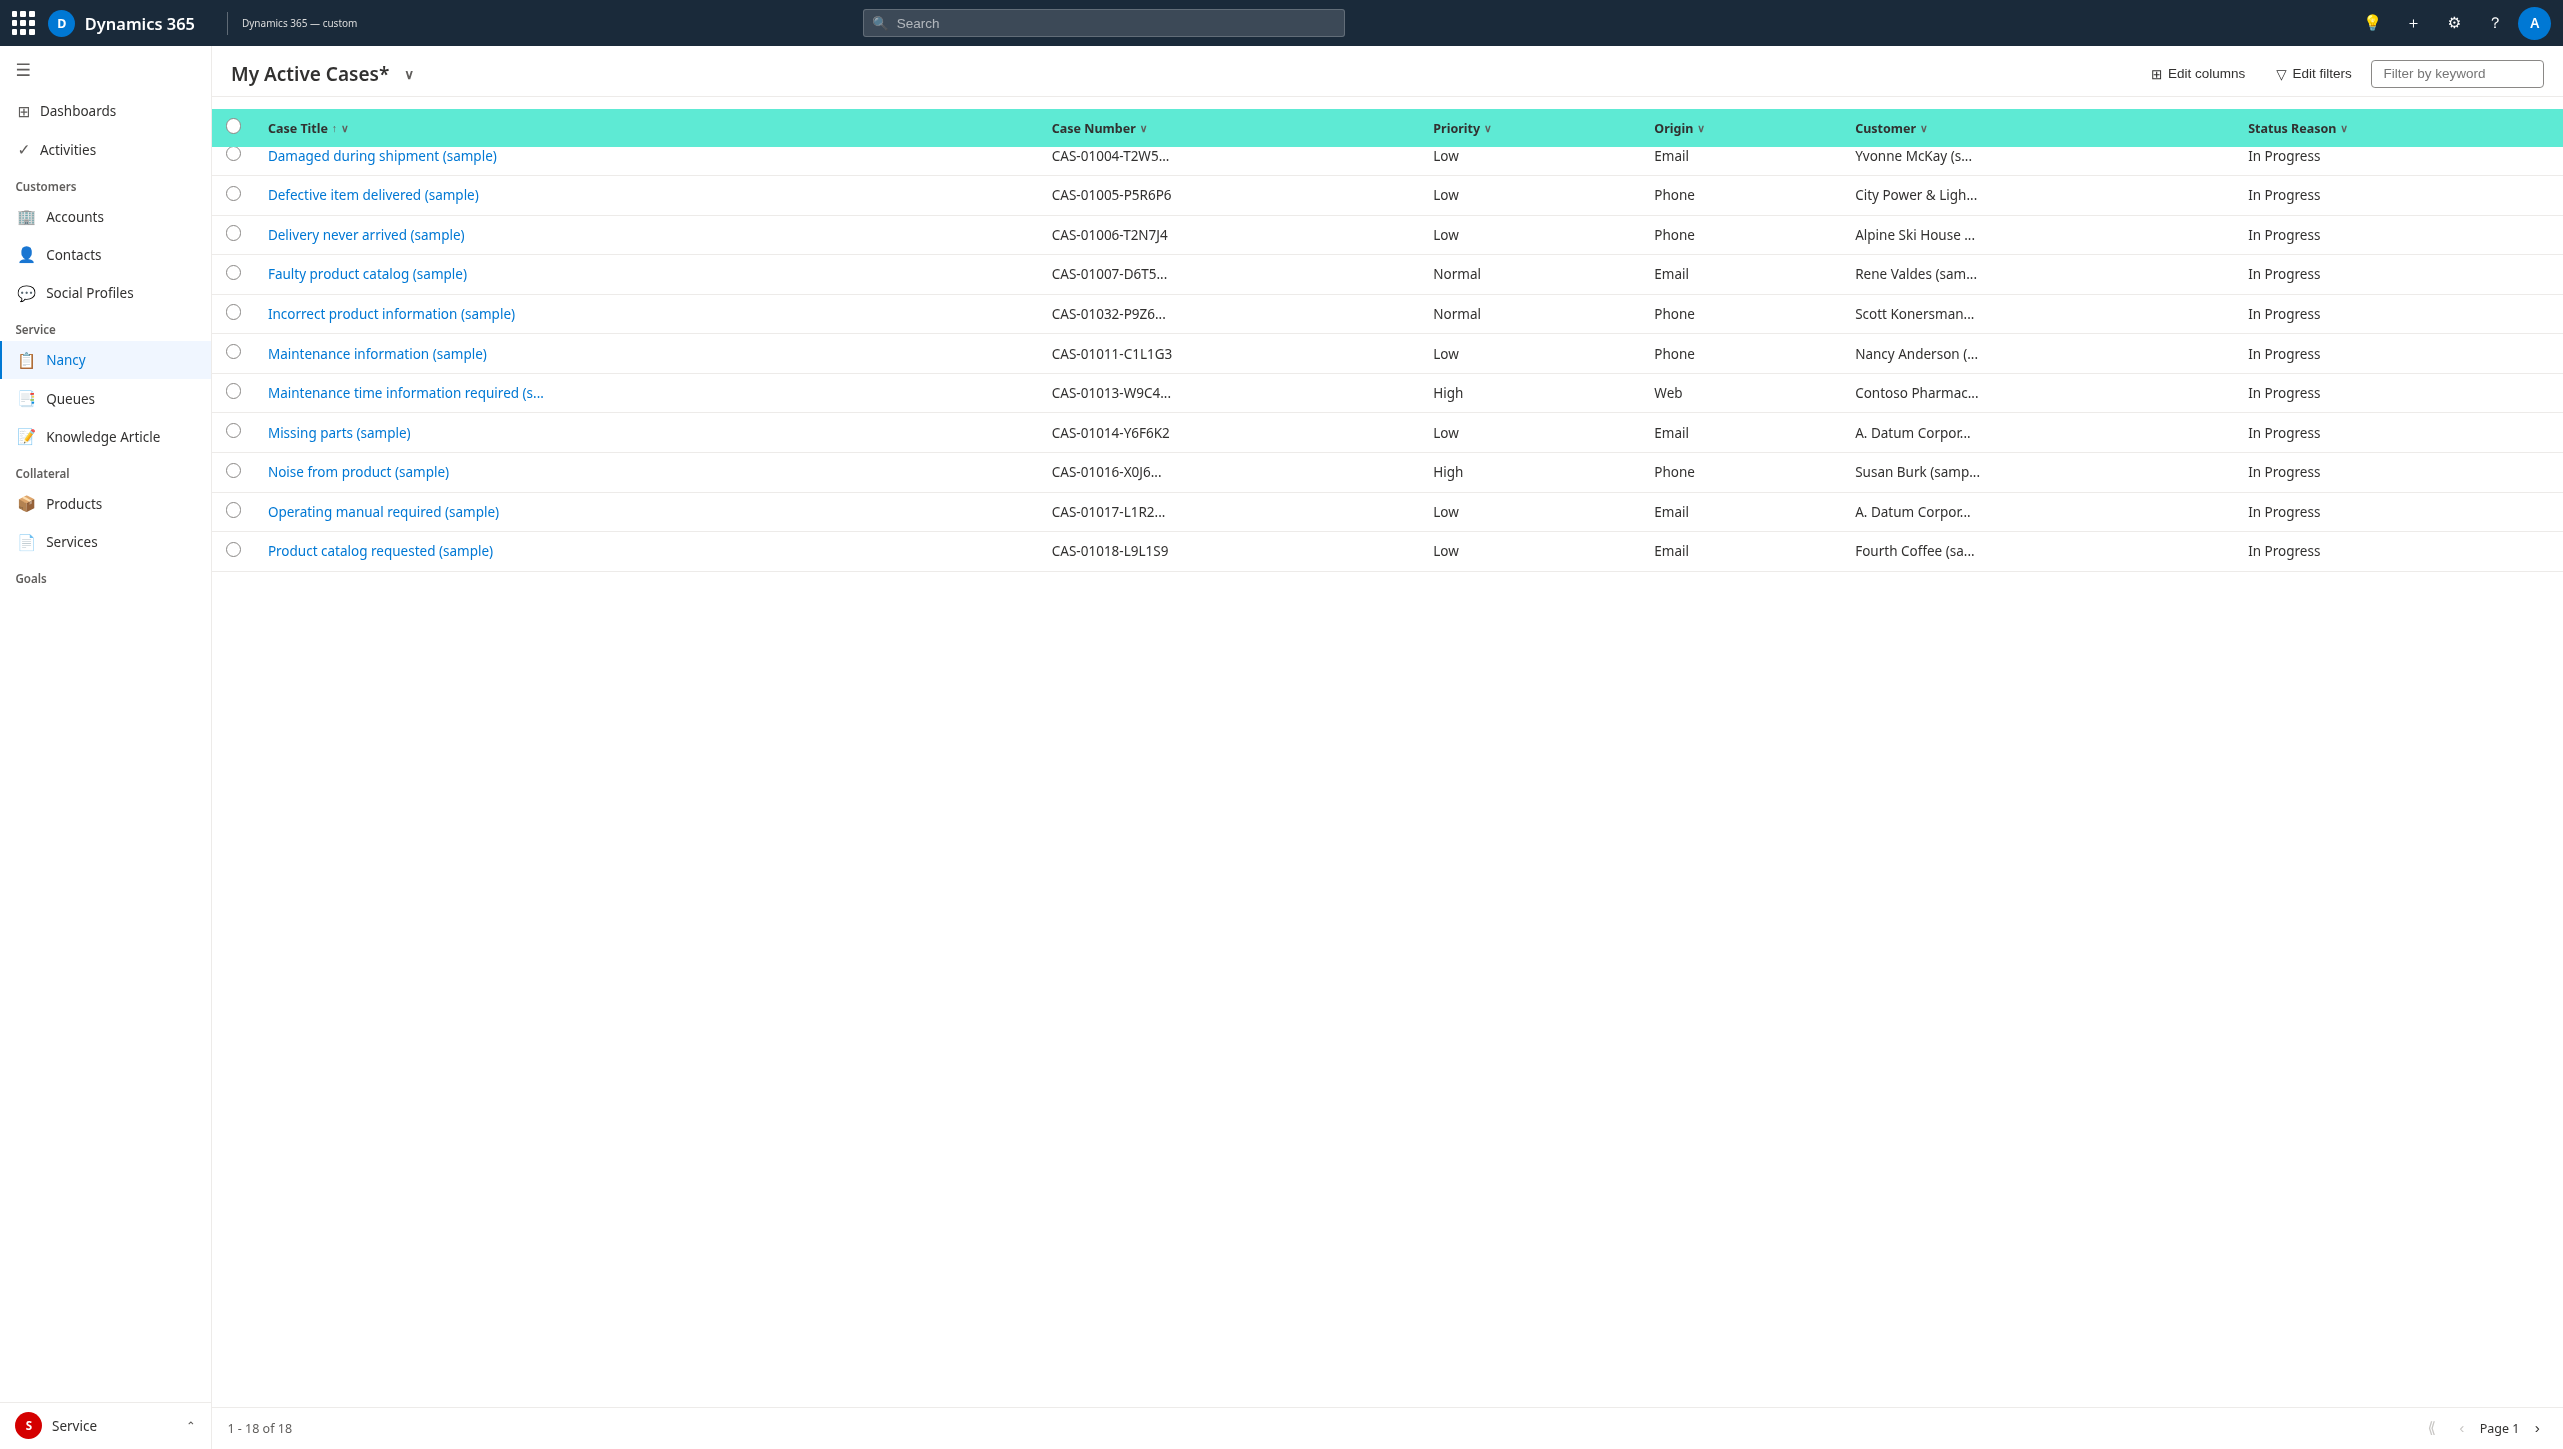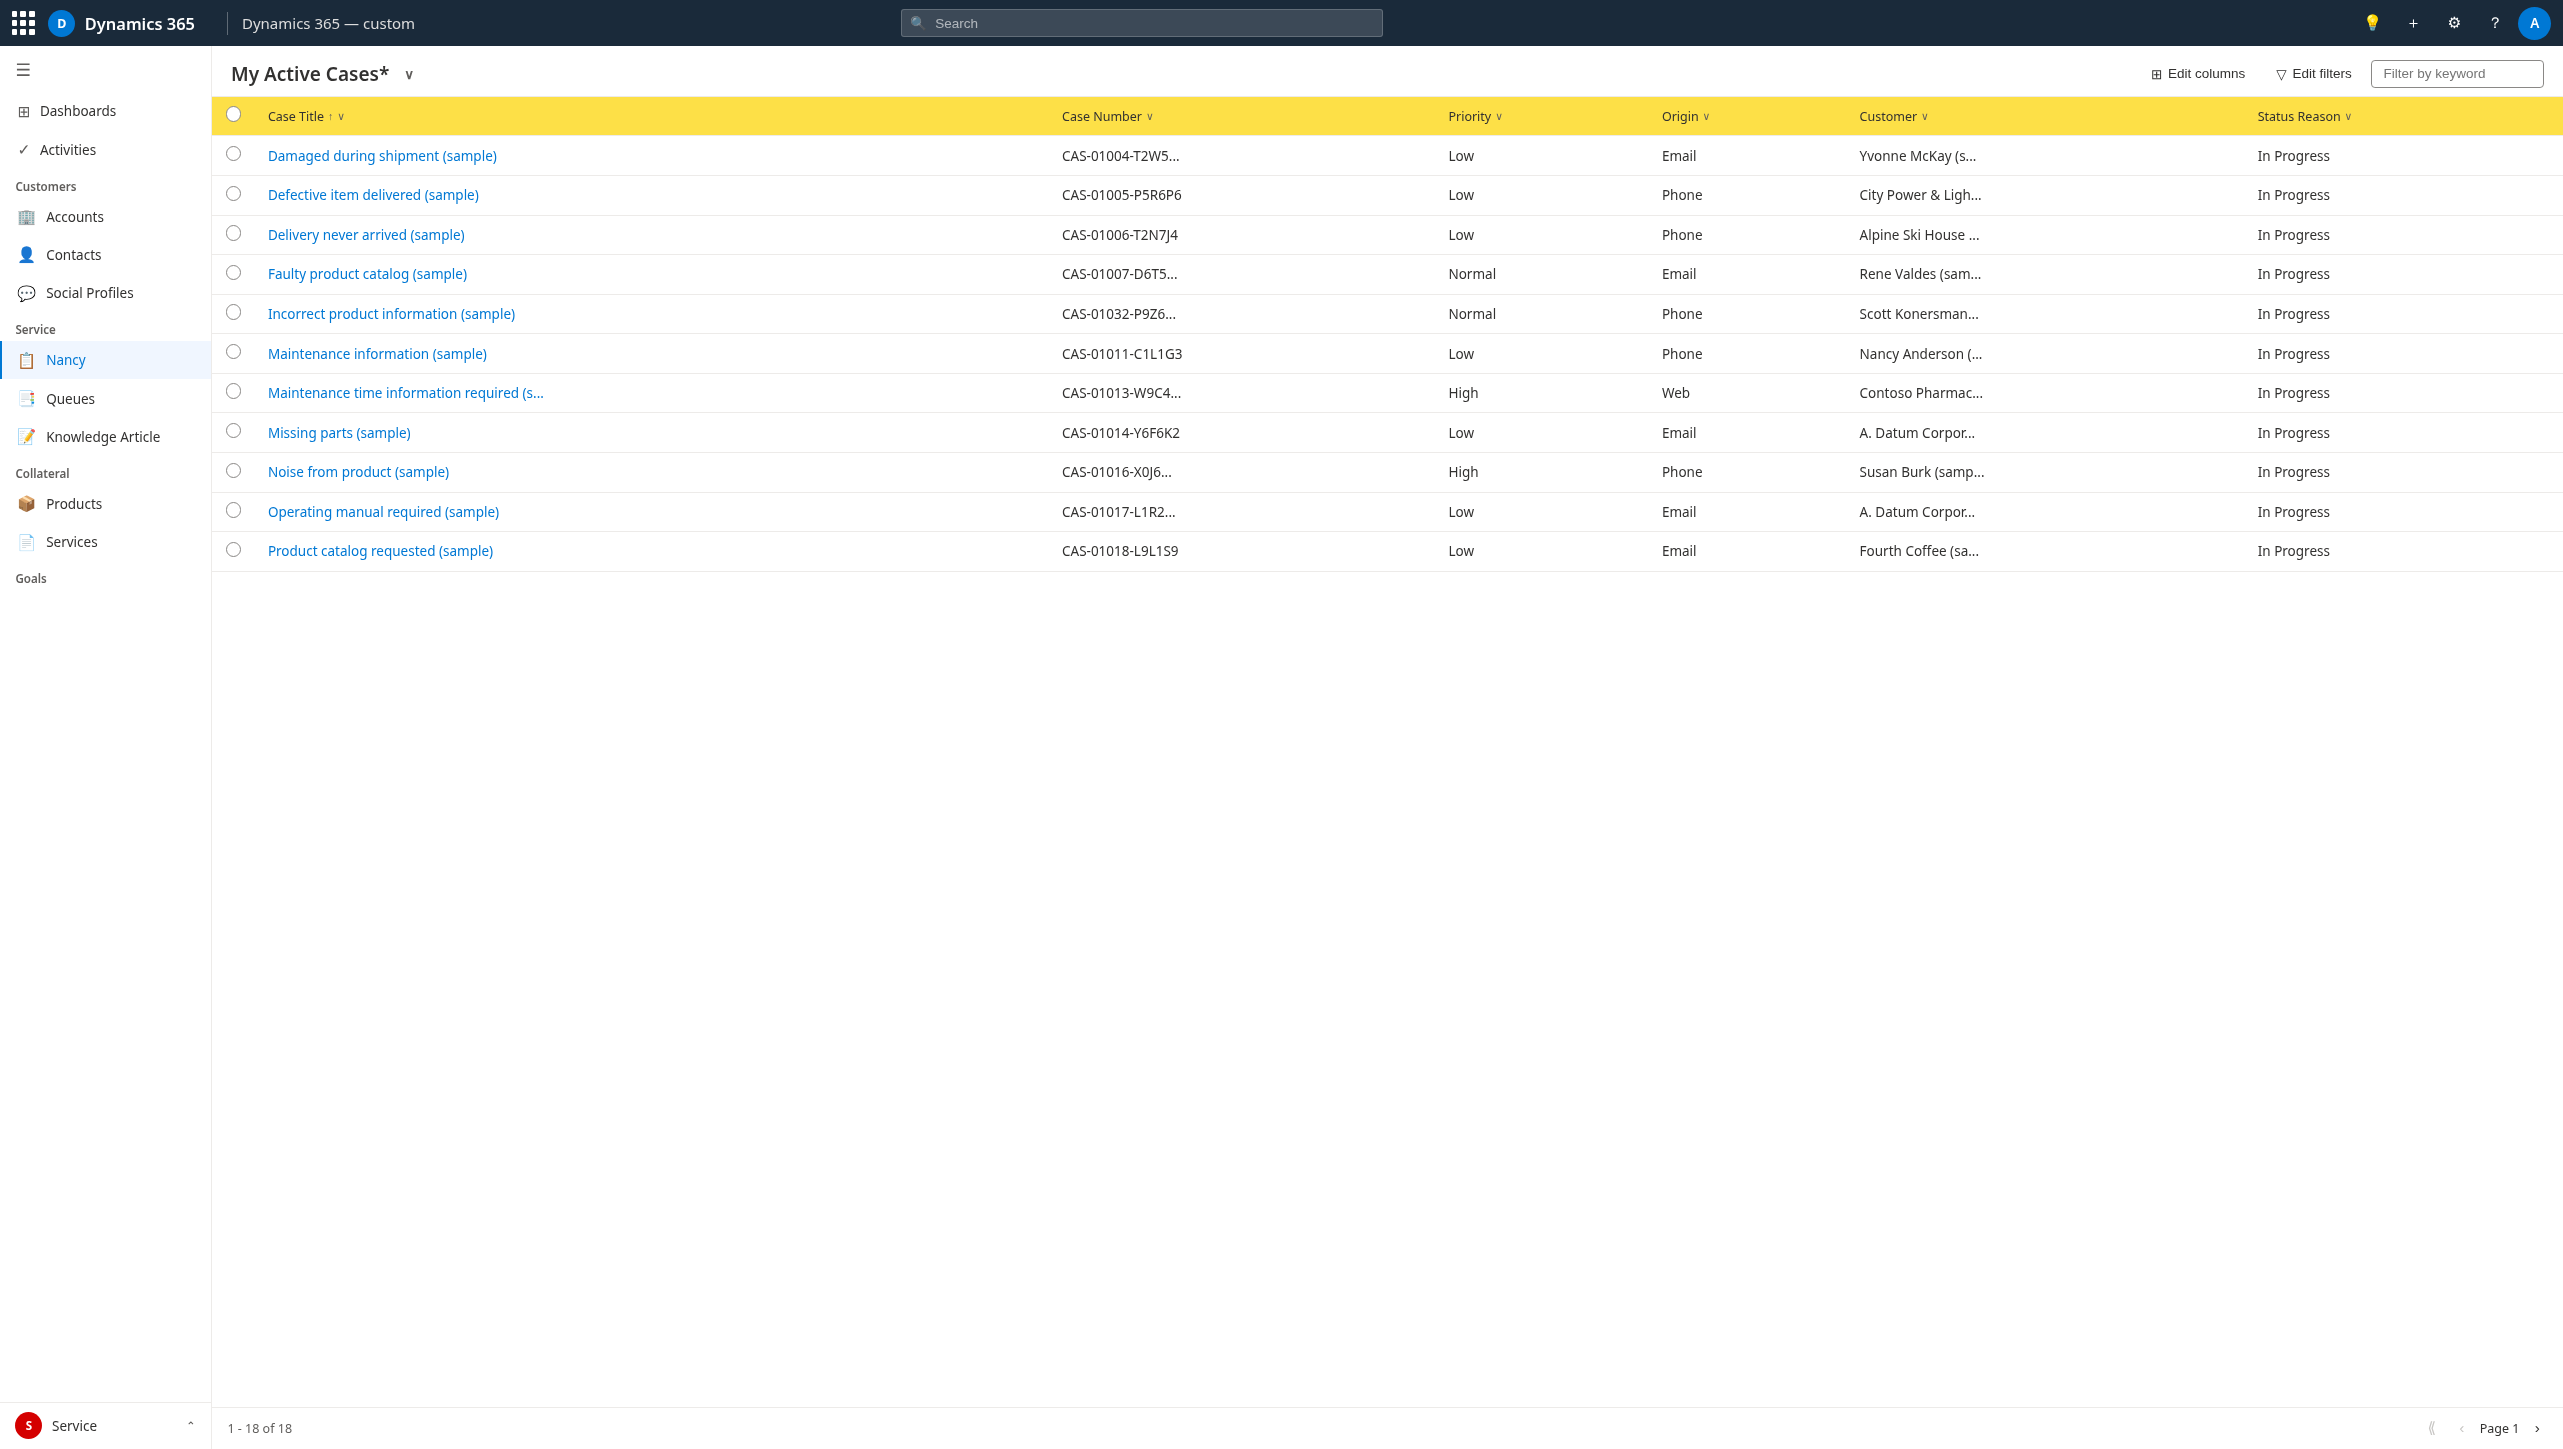--- a/index.html
+++ b/index.html
@@ -13,21 +13,21 @@
       align-items: center;
       height: 46px;
       padding: 0 11.6px;
       flex-shrink: 0;
     }
     .topnav-grid-icon { display: grid; grid-template-columns: repeat(3,5.8px); grid-template-rows: repeat(3,5.8px); gap: 2.9px; margin-right: 13.5px; cursor: pointer; }
     .topnav-grid-icon span { width: 5.8px; height: 5.8px; background: #fff; border-radius: 1px; }
     .topnav-brand { display: flex; align-items: center; gap: 9.6px; font-size: 16.4px; font-weight: 600; color: #fff; margin-right: 19px; }
     .topnav-brand .logo-circle { width: 27px; height: 27px; background: #0078d4; border-radius: 50%; display: flex; align-items: center; justify-content: center; font-size: 12.5px; font-weight: 700; }
     .topnav-divider { width: 1px; height: 23px; background: rgba(255,255,255,0.3); margin: 0 13.5px; }
-    .topnav-app-name { font-size: 15px; color: #ddd; }
+    .topnav-app-name { font-size: 10px; color: #ddd; }
     .topnav-search { flex: 1; max-width: 482px; margin: 0 auto; position: relative; }
     .topnav-search input { width: 100%; background: rgba(255,255,255,0.15); border: 1px solid rgba(255,255,255,0.2); border-radius: 3px; color: #e5e5e5; padding: 5.8px 11.6px 5.8px 33px; font-size: 13.5px; outline: none; }
     .topnav-search input::placeholder { color: rgba(255,255,255,0.6); }
     .topnav-search-icon { position: absolute; left: 9.6px; top: 50%; transform: translateY(-50%); color: rgba(255,255,255,0.6); font-size: 13.5px; }
     .topnav-actions { display: flex; align-items: center; gap: 5.8px; margin-left: auto; }
     .topnav-btn { background: none; border: none; color: #fff; cursor: pointer; width: 35px; height: 35px; border-radius: 3.9px; display: flex; align-items: center; justify-content: center; font-size: 15.4px; }
     .avatar { width: 33px; height: 33px; border-radius: 50%; background: #0078d4; display: flex; align-items: center; justify-content: center; color: #fff; font-weight: 600; font-size: 13.5px; cursor: pointer; }
 
     
     .main-layout { display: flex; flex: 1; overflow: hidden; }
@@ -53,21 +53,21 @@
     .view-title { font-size: 19px; font-weight: 600; color: #323130; display: flex; align-items: center; gap: 15px; }
     .view-title-chevron { font-size: 13.5px; color: #605e5c; }
     .header-actions { display: flex; align-items: center; gap: 7.7px; }
     .header-btn { display: flex; align-items: center; gap: 5.8px; padding: 5.8px 11.6px; border: none; background: none; cursor: pointer; font-size: 13.5px; color: #323130; border-radius: 3.9px; }
     .filter-keyword-input { padding: 5.8px 11.6px; border: 1px solid #8a8886; border-radius: 3.9px; font-size: 13.5px; outline: none; width: 173px; }
 
     
     .table-container { flex: 1; overflow: auto; background: #fff; }
     table { width: 100%; border-collapse: collapse; }
     thead tr { border-bottom: 1.9px solid #edebe9; }
-    thead th { padding: 9.6px 13.5px; text-align: left; font-size: 12.5px; font-weight: 400; color: #323130; white-space: nowrap; position: sticky; top: 0; background: #fde047; z-index: 1; cursor: pointer; }
+    thead th { padding: 9.6px 13.5px; text-align: left; font-size: 12.5px; font-weight: 700; color: #323130; white-space: nowrap; position: sticky; top: 12px; background: #5eead4; z-index: 1; cursor: pointer; }
     thead th .th-inner { display: flex; align-items: center; gap: 3.9px; }
     .sort-icon { font-size: 10.6px; color: #605e5c; }
     tbody tr { border-bottom: 1px solid #edebe9; }
     tbody td { padding: 9.6px 13.5px; font-size: 13.5px; color: #323130; }
     .checkbox-col { width: 39px; }
     .row-checkbox { width: 15.4px; height: 15.4px; border: 1px solid #8a8886; border-radius: 50%; background: #fff; cursor: pointer; display: inline-block; }
 
     
     .table-footer { background: #fff; border-top: 1px solid #edebe9; padding: 7.7px 15.4px; display: flex; align-items: center; justify-content: space-between; flex-shrink: 0; }
     .pagination-info { font-size: 12.5px; color: #605e5c; }

